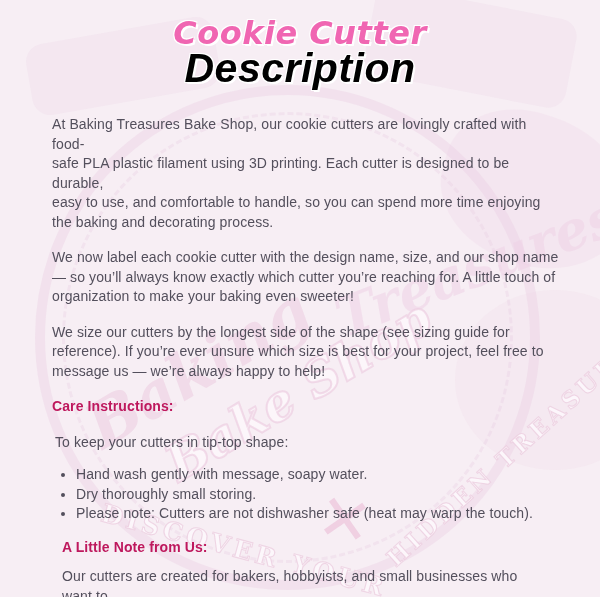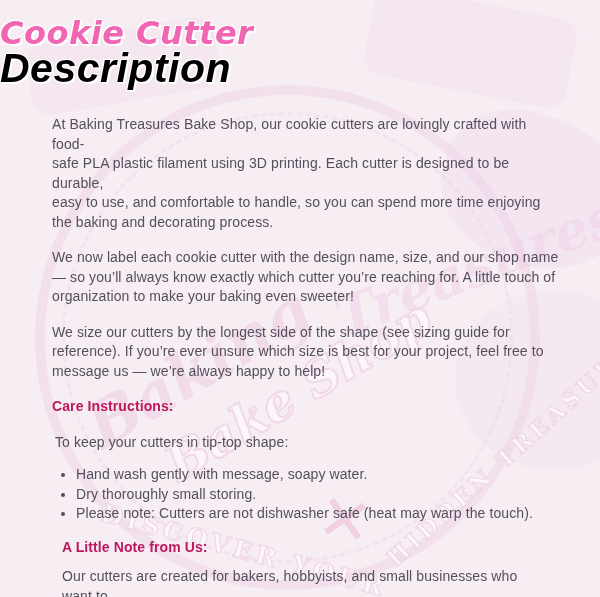--- a/index.html
+++ b/index.html
@@ -59,21 +59,21 @@
   }
   .wm-discover { left:102px; top:498px; font-size:25px; transform:rotate(15deg); }
   .wm-hidden   { left:390px; top:548px; font-size:23px; transform:rotate(-42deg); }
   .wm-xmark {
     left:318px; top:483px; font-size:64px;
     font-family:"DejaVu Sans", sans-serif; font-weight:bold;
     color:rgba(230,170,205,0.45); transform:rotate(10deg);
   }
 
   
-  .title-wrap { position:absolute; top:14px; left:0; width:600px; text-align:left; z-index:2; }
+  .title-wrap { position:absolute; top:14px; left:0; width:600px; text-align:center; z-index:2; }
   .title-line1 {
     font-family:"DejaVu Sans", sans-serif;
     font-style:italic; font-weight:bold;
     font-size:32px; letter-spacing:0.5px;
     color:#f066b2;
     text-shadow:-1px -1px 0 #fff, 1px -1px 0 #fff, -1px 1px 0 #fff, 2px 2px 0 #fff;
   }
   .title-line2 {
     font-family:Liberation Sans, sans-serif;
     font-style:italic; font-weight:bold;

